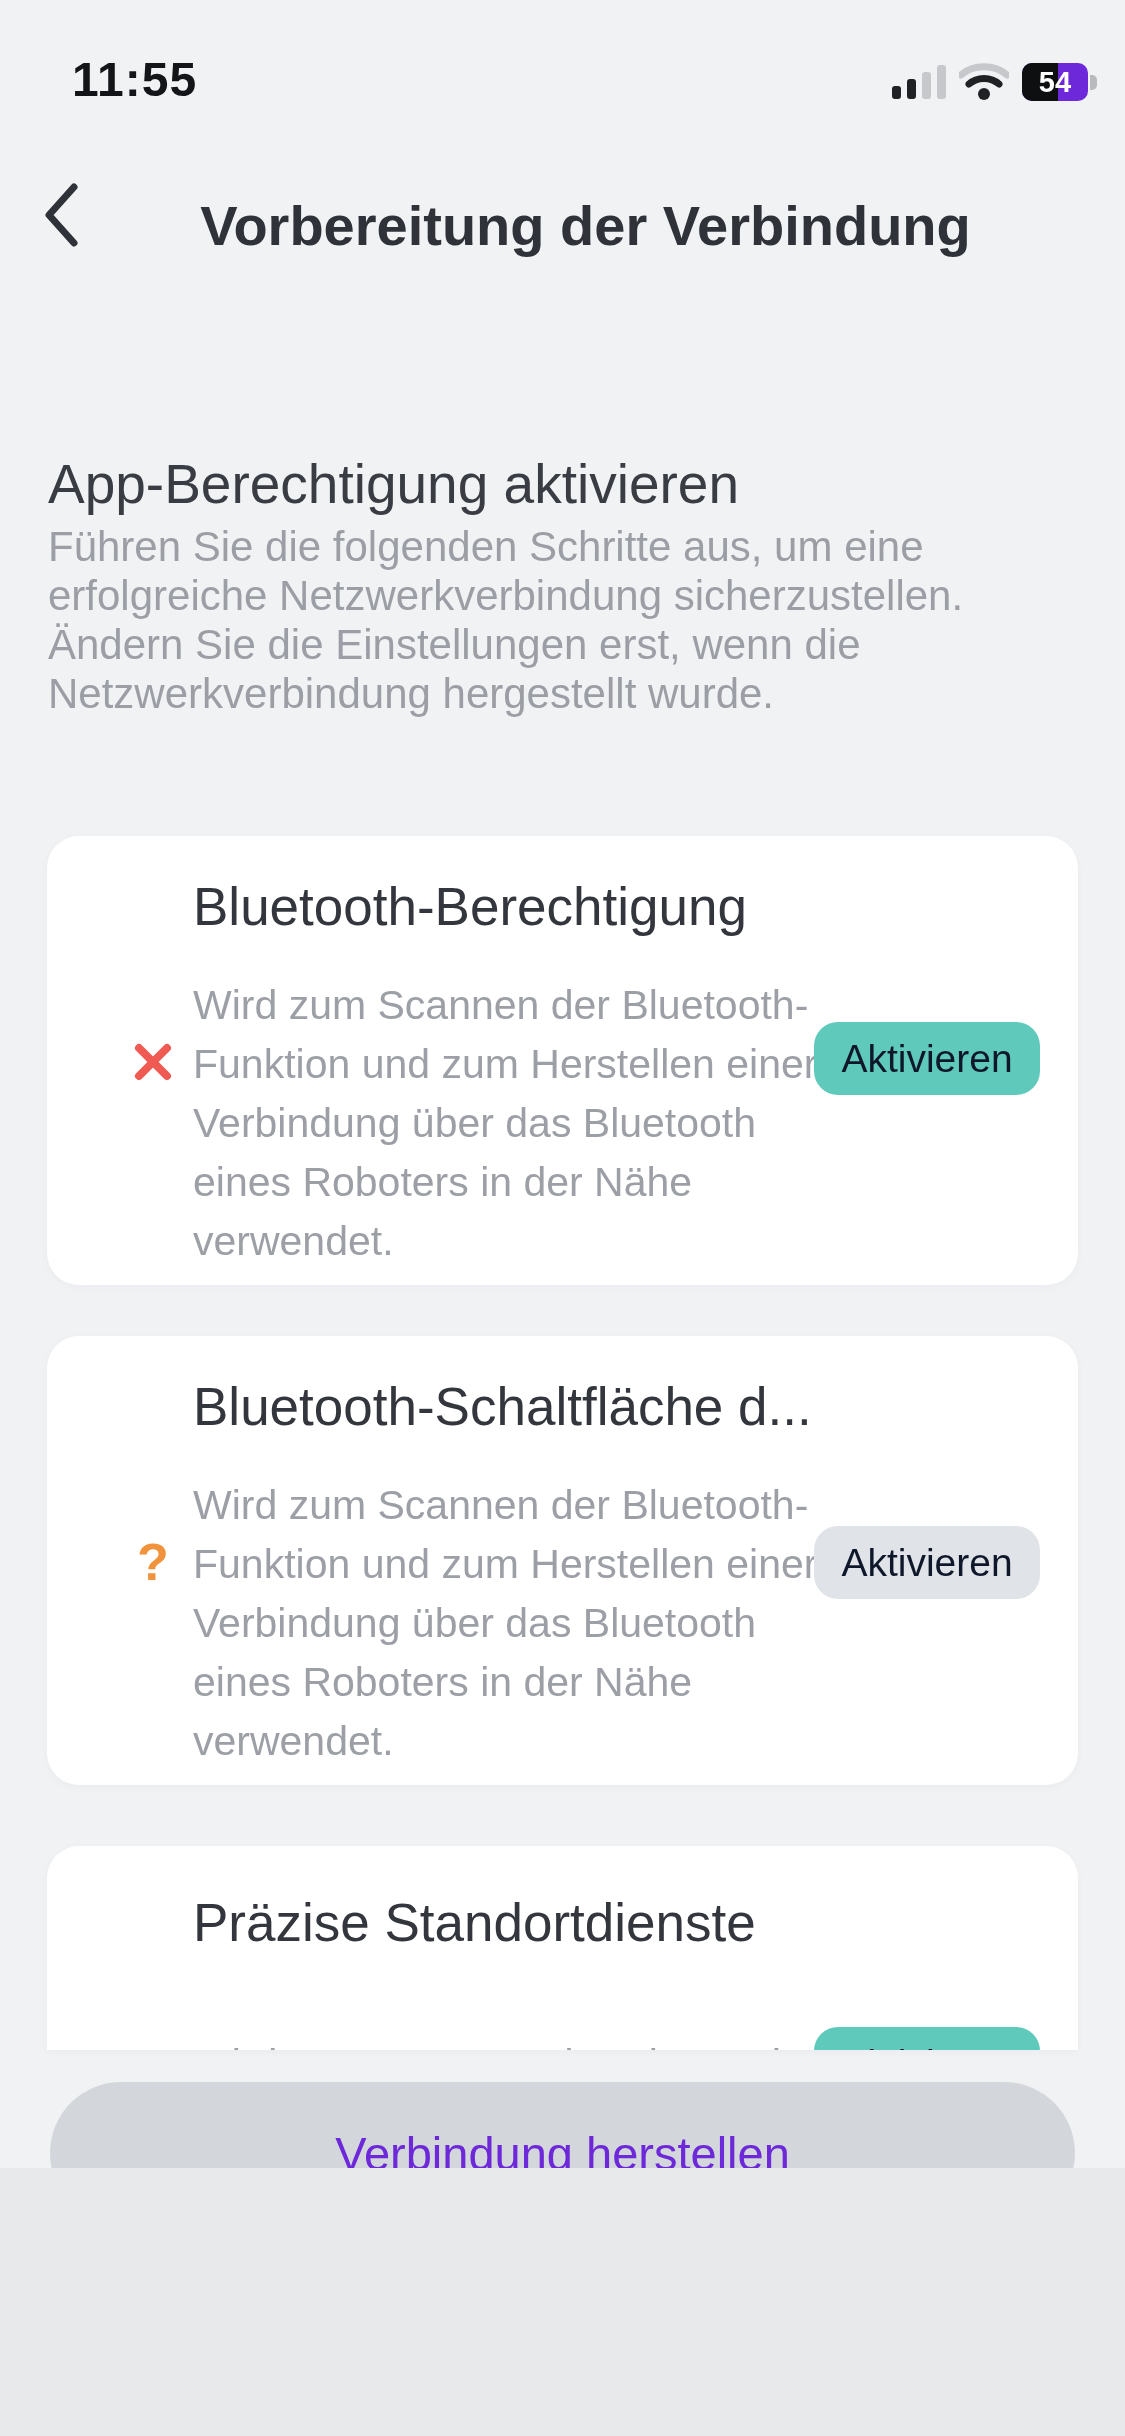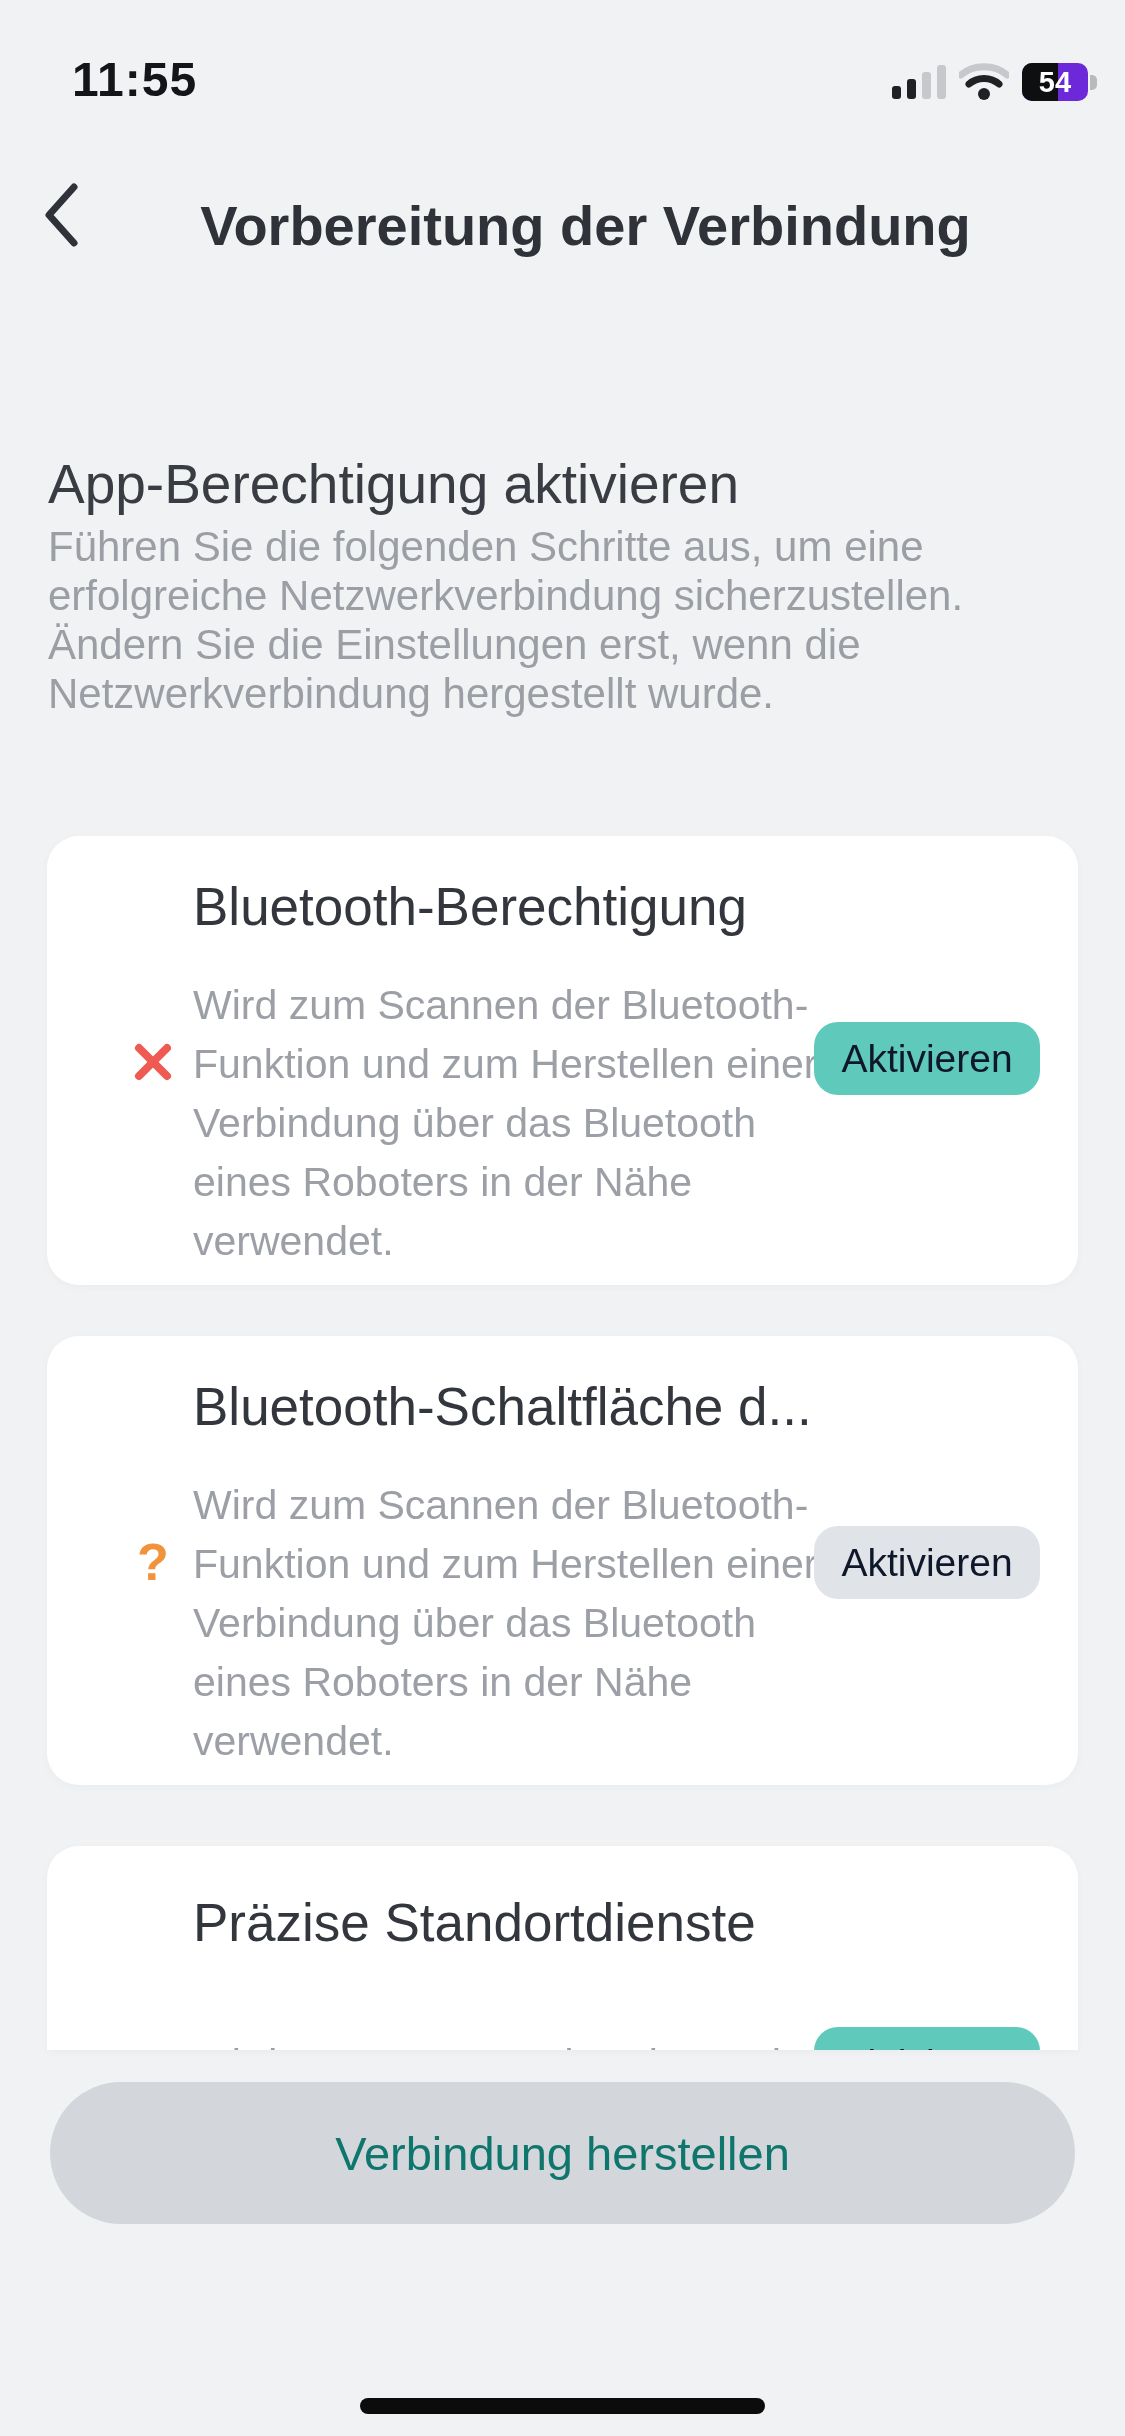--- a/index.html
+++ b/index.html
@@ -1,18 +1,18 @@
 <!DOCTYPE html>
 <html><head>
 <meta charset="utf-8">
 <style>
   * { margin:0; padding:0; box-sizing:border-box; }
   html,body { background:#e8e9eb; }
   #screen {
-    position:relative; width:1125px; height:2436px; overflow:hidden;
+    position:relative; width:1125px; height:2168px; overflow:hidden;
     background:#f1f2f4;
     font-family:"Liberation Sans","DejaVu Sans",sans-serif;
     margin:0 auto;
   }
 
   
   .time {
     position:absolute; left:72px; top:52px;
     font-size:48px; font-weight:700; color:#141518; letter-spacing:1px;
   }
@@ -95,21 +95,21 @@
   }
   #card-0 .card-btn { top:186px; background:#5fcabc; }
   #card-1 .card-btn { top:190px; background:#e0e3e7; cursor:default; }
   #card-2 .card-btn { top:181px; background:#5fcabc; }
 
   
   .connect-btn {
     position:absolute; left:50px; top:2082px; width:1025px; height:142px;
     border:none; border-radius:71px; background:#d3d6db; cursor:default;
     display:flex; align-items:center; justify-content:center;
-    font-family:inherit; font-size:47px; color:#0f766e;
+    font-family:inherit; font-size:47px; color:#6d28d9;
   }
   .home-indicator {
     position:absolute; left:360px; top:2398px; width:405px; height:16px;
     border-radius:9px; background:#0c0c0d; cursor:pointer;
   }
 </style>
 </head>
 <body>
 
 <div id="screen">

